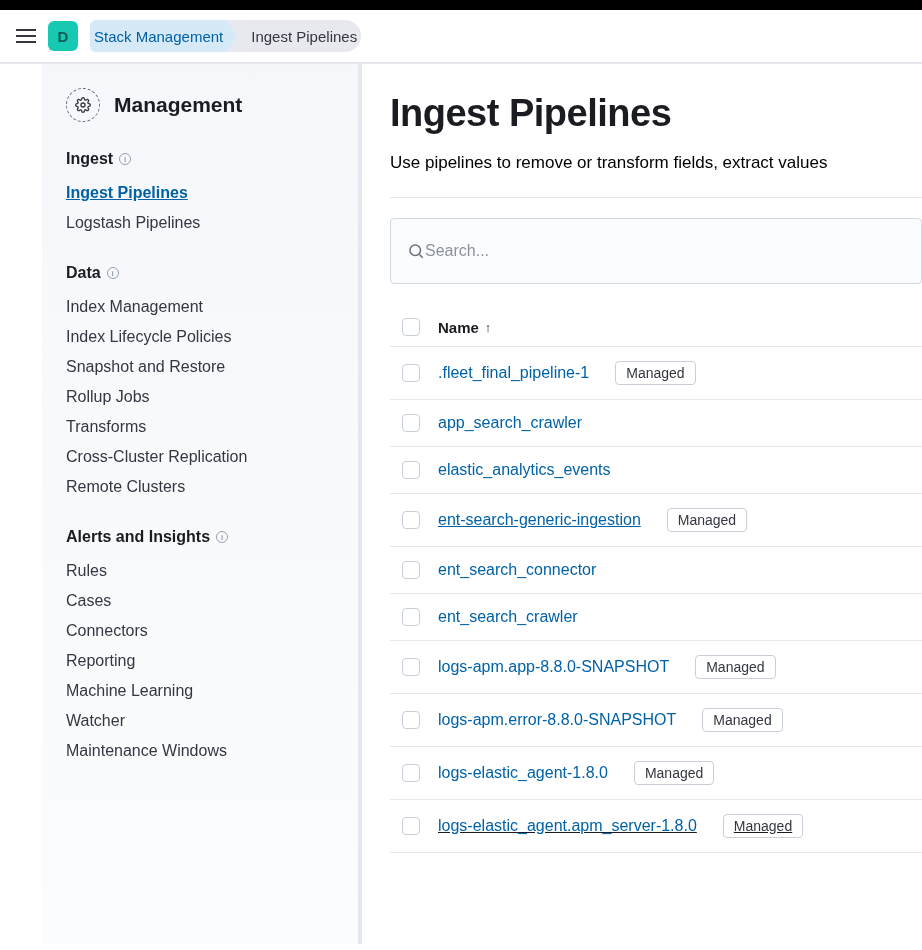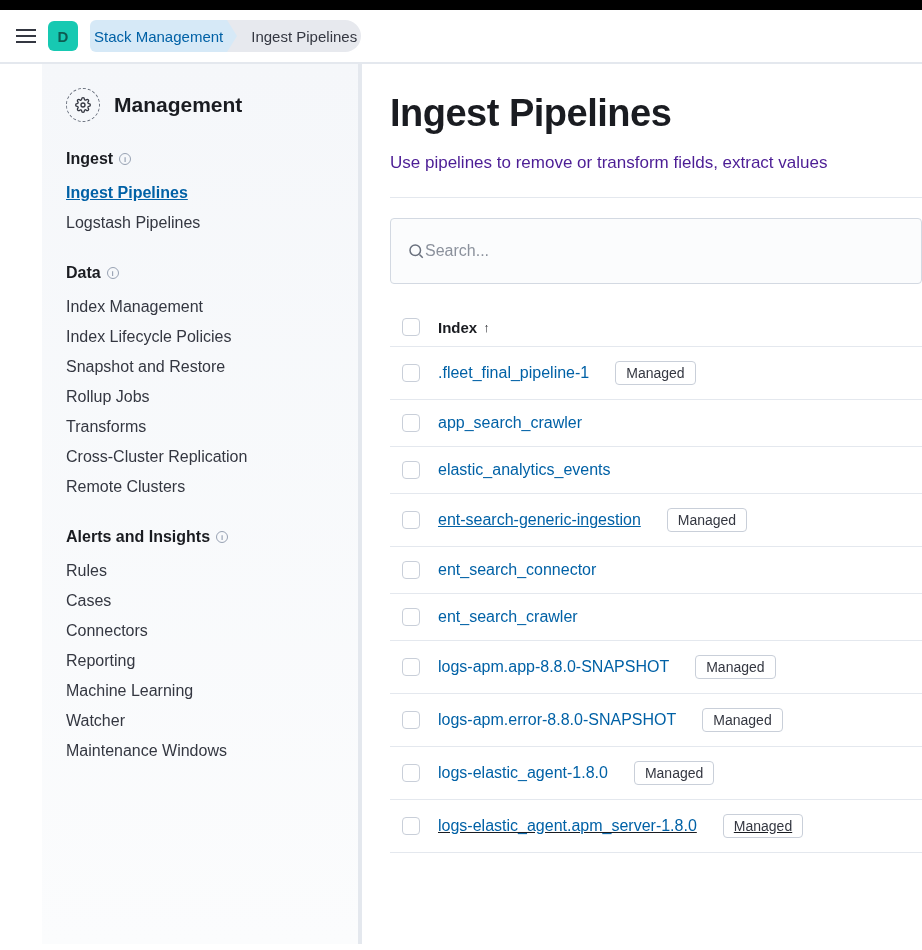--- a/index.html
+++ b/index.html
@@ -19,21 +19,21 @@
 .sidebar-title-row { display: flex; align-items: center; gap: 14px; margin-bottom: 28px; }
 .gear-circle { width: 34px; height: 34px; border: 1px dashed #69707d; border-radius: 50%; display: flex; align-items: center; justify-content: center; }
 .sidebar-title { font-size: 21px; font-weight: 700; }
 .nav-section { margin-bottom: 26px; }
 .nav-section-head { font-size: 16px; font-weight: 700; color: #1a1c21; margin-bottom: 10px; display: flex; align-items: center; gap: 6px; }
 .info-dot { width: 12px; height: 12px; border: 1px solid #98a2b3; border-radius: 50%; display: inline-flex; align-items: center; justify-content: center; font-size: 8px; color: #98a2b3; }
 .nav-item { display: block; font-size: 16px; color: #343741; padding: 6px 0; cursor: pointer; text-decoration: none; }
 .nav-item.active { color: #0061a6; font-weight: 700; text-decoration: underline; }
 .main { flex: 1; padding: 28px 0 0 28px; overflow: hidden; }
 .page-title { font-size: 38px; font-weight: 800; margin-bottom: 18px; letter-spacing: -0.5px; }
-.page-desc { font-size: 17px; color: #4c1d95; margin-bottom: 24px; white-space: nowrap; overflow: hidden; }
+.page-desc { font-size: 17px; color: #000000; margin-bottom: 24px; white-space: nowrap; overflow: hidden; }
 .divider { border-top: 1px solid #e4e8ee; margin-bottom: 20px; }
 .search-wrap { border: 1px solid #d3d9e2; background: #fbfcfd; border-radius: 4px; padding: 23px 16px; display: flex; align-items: center; gap: 0; margin-bottom: 24px; }
 .search-input { border: none; background: transparent; font-size: 16px; color: #69707d; outline: none; flex: 1; }
 .search-input::placeholder { color: #8b919c; }
 .table-head { display: flex; align-items: center; gap: 18px; padding: 10px 12px; }
 .col-name { font-size: 15px; font-weight: 700; display: flex; align-items: center; gap: 6px; }
 .checkbox { width: 18px; height: 18px; border: 1px solid #c9cfd9; border-radius: 4px; background: #fff; cursor: pointer; flex-shrink: 0; }
 .row { display: flex; align-items: center; gap: 18px; padding: 14px 12px; border-top: 1px solid #e4e8ee; }
 .row-last-border { border-bottom: 1px solid #e4e8ee; text-decoration: underline; }
 .pipeline-link { color: #0061a6; font-size: 16px; font-weight: 500; cursor: pointer; }
@@ -115,21 +115,21 @@
       <svg width="18" height="18" viewBox="0 0 24 24" fill="none" stroke="#69707d" stroke-width="2">
           <circle cx="11" cy="11" r="7"></circle>
           <line x1="21" y1="21" x2="16.65" y2="16.65"></line>
         </svg>
       <input class="search-input" placeholder="Search..." style="">
     </div>
 
     <div class="table-head">
       <div class="checkbox"></div>
       <div class="col-name">
-        <span>Index</span>
+        <span>Name</span>
         <span class="arrow-up">↑</span>
       </div>
     </div>
 
     <div id="table-rows">
         <div class="row">
           <div class="checkbox"></div>
           <span class="pipeline-link">.fleet_final_pipeline-1</span>
           <span class="badge">Managed</span>
         </div>

